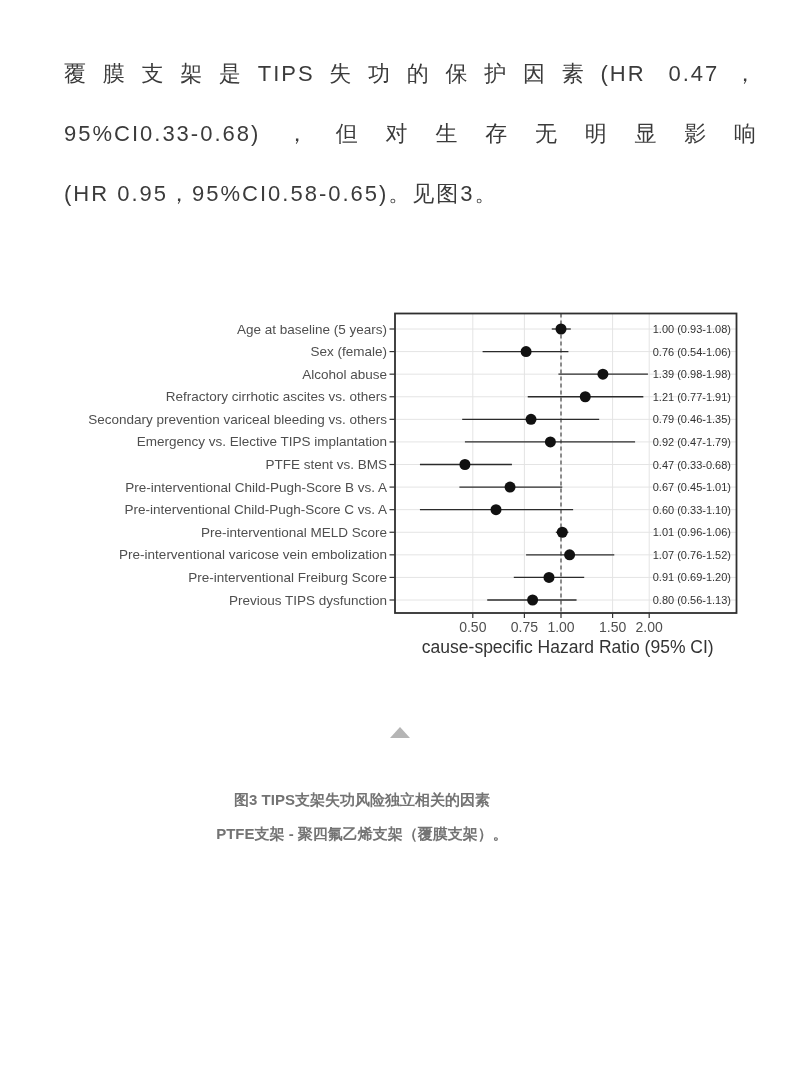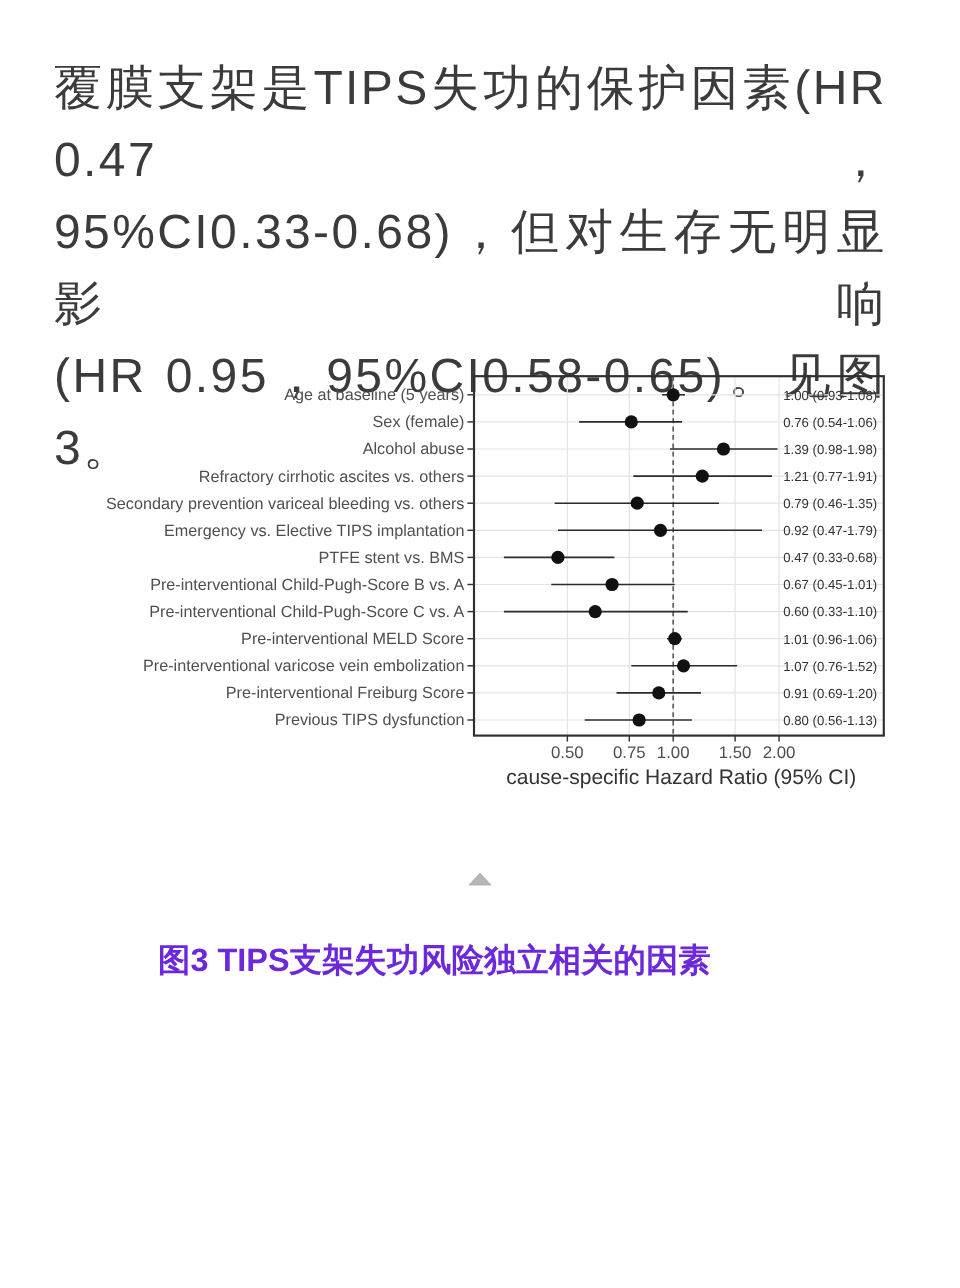--- a/index.html
+++ b/index.html
@@ -1,35 +1,35 @@
 <!DOCTYPE html>
 <html><head>
 <meta charset="utf-8">
 <style>
   html,body { margin:0; padding:0; background:#ffffff; }
   body {
     width:800px; height:1073px; position:relative; overflow:hidden;
     font-family:"Liberation Sans","DejaVu Sans",sans-serif;
   }
   .paragraph {
-    position:absolute; left:45px; top:44px; width:694px;
-    font-size:40px; line-height:60px; color:#3b3b3b; letter-spacing:2px;
+    position:absolute; left:64px; top:44px; width:694px;
+    font-size:22px; line-height:60px; color:#3b3b3b; letter-spacing:2px;
   }
   .pline { text-align:justify; text-align-last:justify; }
   .pline.last { text-align-last:left; }
   #forest-plot { position:absolute; left:0; top:300px; }
   .up-triangle {
     position:absolute; left:390px; top:727px; width:0; height:0;
     border-left:10px solid transparent; border-right:10px solid transparent;
     border-bottom:11px solid #b5b5b5;
   }
   .caption {
     position:absolute; left:0; top:783px; width:724px;
-    text-align:center; font-weight:bold; font-size:27px; line-height:34px;
-    color:#6d28d9;
+    text-align:center; font-weight:bold; font-size:15px; line-height:34px;
+    color:#737373;
   }
 </style>
 </head>
 <body>
 
 <div class="paragraph">
   <div class="pline">覆膜支架是TIPS失功的保护因素(HR 0.47，</div>
   <div class="pline">95%CI0.33-0.68)，但对生存无明显影响</div>
   <div class="pline last">(HR 0.95，95%CI0.58-0.65)。见图3。</div>
 </div>
@@ -130,13 +130,14 @@
     <text x="612.5947389033146" y="332" text-anchor="middle" font-size="14" fill="#4f4f4f">1.50</text>
     <line x1="649.2017887295465" x2="649.2017887295465" y1="313" y2="318" stroke="#333333" stroke-width="1.2"></line>
     <text x="649.2017887295465" y="332" text-anchor="middle" font-size="14" fill="#4f4f4f">2.00</text>
     <text x="567.75" y="353" text-anchor="middle" font-size="17.5" fill="#333333">cause-specific Hazard Ratio (95% CI)</text>
   </svg>
 
 <div class="up-triangle"></div>
 
 <div class="caption">
   <div>图3 TIPS支架失功风险独立相关的因素</div>
+  <div>PTFE支架 - 聚四氟乙烯支架（覆膜支架）。</div>
 </div>
 
 </body></html>

